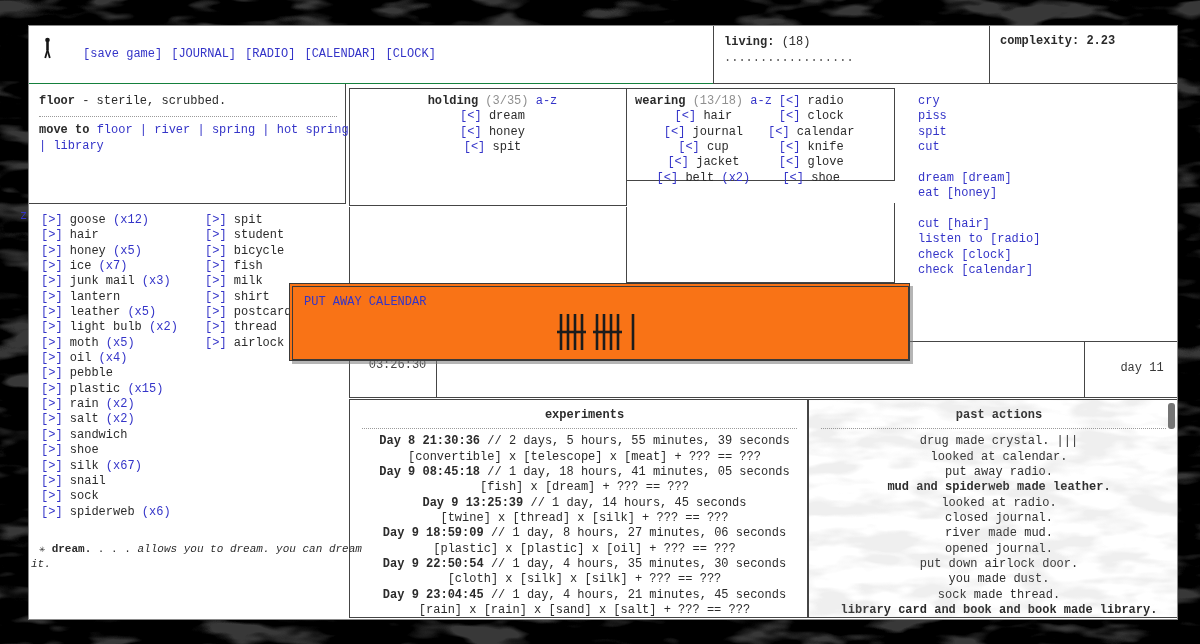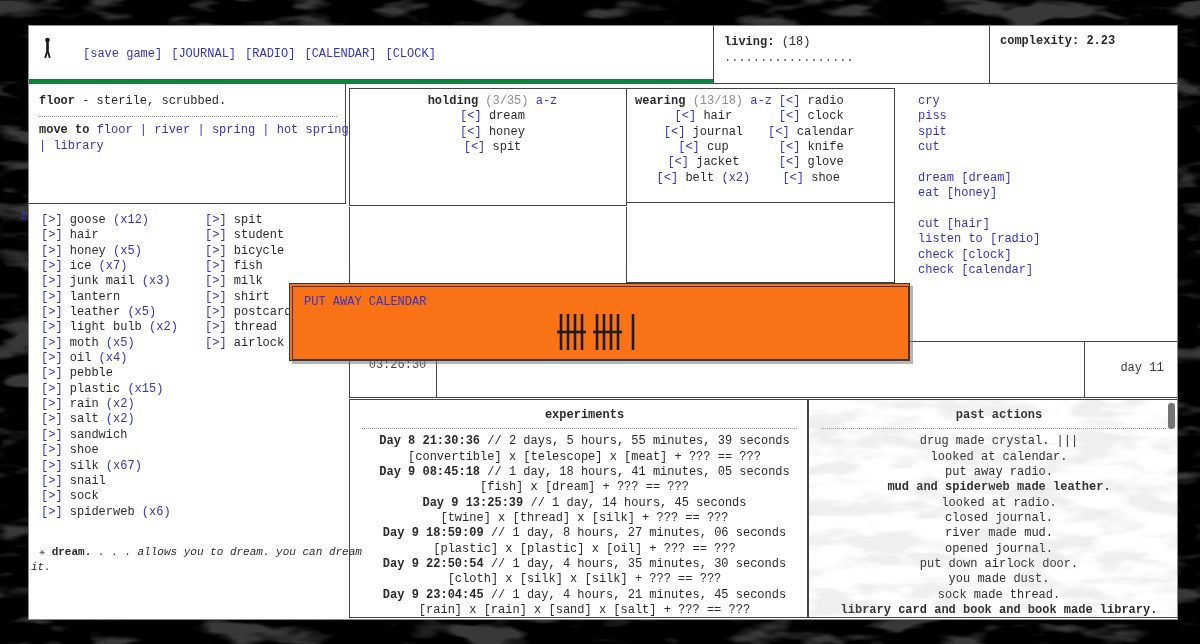--- a/index.html
+++ b/index.html
@@ -9,36 +9,36 @@
   .win{position:absolute;left:28px;top:25px;width:1148px;height:593px;background:#fff;
        border:1px solid #8a8a8a;z-index:2;}
   .win *{box-sizing:border-box;}
   .box{position:absolute;border:1px solid #454545;box-sizing:border-box;background:transparent;text-align:center;}
   .row{white-space:pre;line-height:15.35px;height:15.35px;}
   .lnk{color:#3434c8;}
   .gray{color:#8f8f8f;}
   .b{font-weight:bold;}
   .dotsep{border-top:1px dotted #9a9a9a;height:0;}
   
-  .topbar{position:absolute;left:0;top:0;width:684px;height:58px;border-bottom:5px solid #15803d;}
+  .topbar{position:absolute;left:0;top:0;width:684px;height:58px;border-bottom:1px solid #15803d;}
   .figure{position:absolute;left:13px;top:11px;}
   .tbwrap{position:absolute;left:54px;top:21px;white-space:pre;}
   .tbtn{margin-right:9px;}
   .living-box{position:absolute;left:684px;top:0;width:276px;height:58px;
       border-left:1px solid #454545;border-bottom:1px solid #454545;padding:8px 0 0 10px;}
   .living-box .row{line-height:16px;height:16px;}
   .complexity-box{position:absolute;left:960px;top:0;width:188px;height:58px;
       border-left:1px solid #454545;border-bottom:1px solid #454545;padding:8px 0 0 10px;}
   
   .floor-panel{position:absolute;left:0;top:58px;width:317px;height:120px;
       border-right:1px solid #454545;border-bottom:1px solid #454545;padding:10px 0 0 10px;}
   .floor-panel .sep{width:298px;margin:7px 0 6px 0;}
   
   .holding-box{left:320px;top:62px;width:278px;height:118px;padding:5px 0 0 9px;}
-  .wearing-box{left:597px;top:62px;width:269px;height:115px;border-left:none;}
+  .wearing-box{left:597px;top:62px;width:269px;height:93px;border-left:none;}
   .wc1{position:absolute;left:9px;top:5px;}
   .wc2{position:absolute;left:142px;top:5px;}
   .actions-list{position:absolute;left:877px;top:68px;margin-left:12px;}
   .agroup + .agroup{margin-top:15.4px;}
   
   .boxA{left:320px;top:181px;width:278px;height:134px;border-top:none;}
   .boxB{left:597px;top:177px;width:269px;height:80px;border-left:none;border-top:none;}
   .clock-cell{left:320px;top:315px;width:88px;height:57px;padding:16px 0 0 9px;color:#474747;}
   .mid-cell{left:408px;top:315px;width:647px;height:57px;border-left:none;border-right:none;}
   .day-cell{left:1055px;top:315px;width:93px;height:57px;border-right:none;padding:19px 0 0 22px;color:#383838;}
@@ -47,21 +47,21 @@
   .inv2{position:absolute;left:176px;top:187px;}
   
   .exp-panel{left:320px;top:373px;width:459px;height:219px;padding:8px 0 0 12px;}
   .exp-panel .sep{width:435px;margin:5px 0 5px 0;}
   .past-panel{left:779px;top:373px;width:369px;height:219px;border-left:1px solid #454545;border-right:none;padding:8px 0 0 12px;overflow:hidden;}
   .past-panel .sep{width:345px;margin:5px 0 5px 0;}
   .grunge{position:absolute;left:0;top:0;pointer-events:none;opacity:0.16;}
   .thumb{position:absolute;right:2px;top:3px;width:7px;height:26px;background:#757575;border-radius:3px;}
   
   .tooltip{position:absolute;left:2px;top:515px;width:330px;font-size:11px;}
-  .tooltip .trow{white-space:pre;line-height:23px;height:15px;}
+  .tooltip .trow{white-space:pre;line-height:16px;height:15px;}
   .tooltip .l1{padding-left:8px;}
   .ticon{font-size:10px;color:#333;}
   
   .overlay{position:absolute;left:289px;top:283px;width:621px;height:78px;background:#f97316;
       border:1px solid #3a3a3a;padding:2px;z-index:20;box-shadow:3px 3px 0 rgba(120,120,120,0.55);box-sizing:border-box;}
   .overlay-inner{position:relative;width:100%;height:100%;border:1px solid #3a3a3a;}
   .ovmsg{position:absolute;left:11px;top:8px;white-space:pre;}
   .tally{position:absolute;left:264px;top:24px;}
   .strayz{position:absolute;left:20px;top:209px;color:#3434c8;z-index:3;}
 </style>

